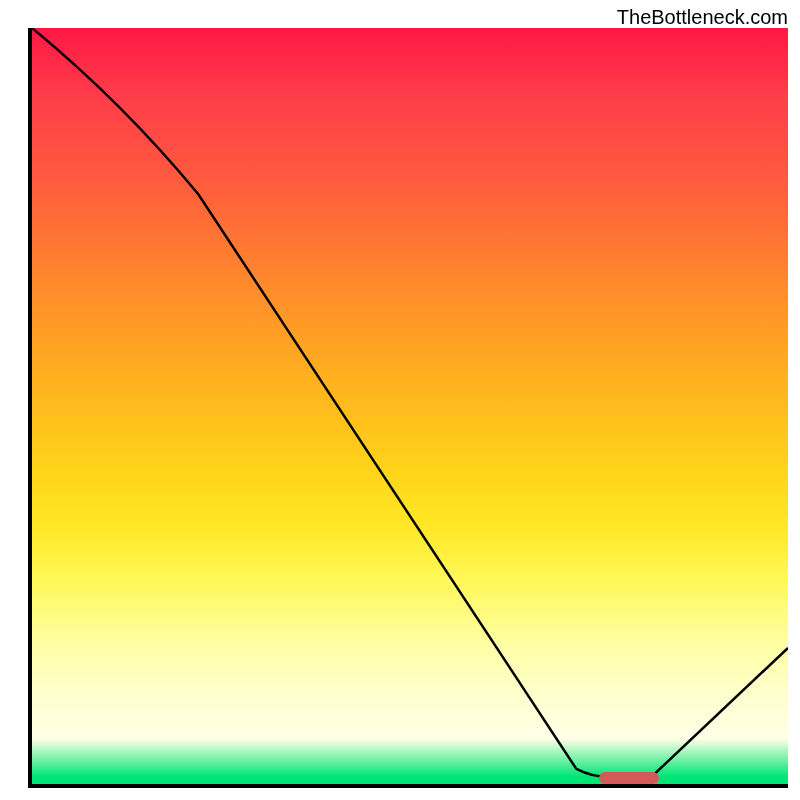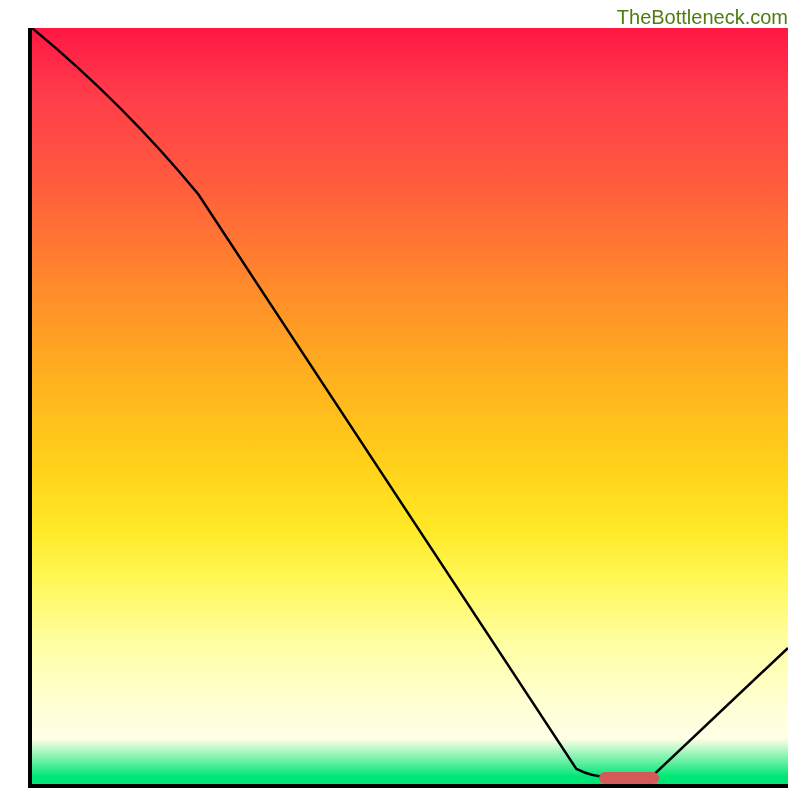--- a/index.html
+++ b/index.html
@@ -9,21 +9,21 @@
     height: 800px;
     background: #ffffff;
     font-family: Arial, Helvetica, sans-serif;
     position: relative;
     overflow: hidden;
   }
   .watermark {
     position: absolute;
     top: 6px;
     right: 12px;
-    color: #4d7c0f;
+    color: #000000;
     font-size: 20px;
     font-weight: 500;
     z-index: 10;
     user-select: none;
   }
   .axes {
     position: absolute;
     left: 28px;
     top: 28px;
     width: 760px;

